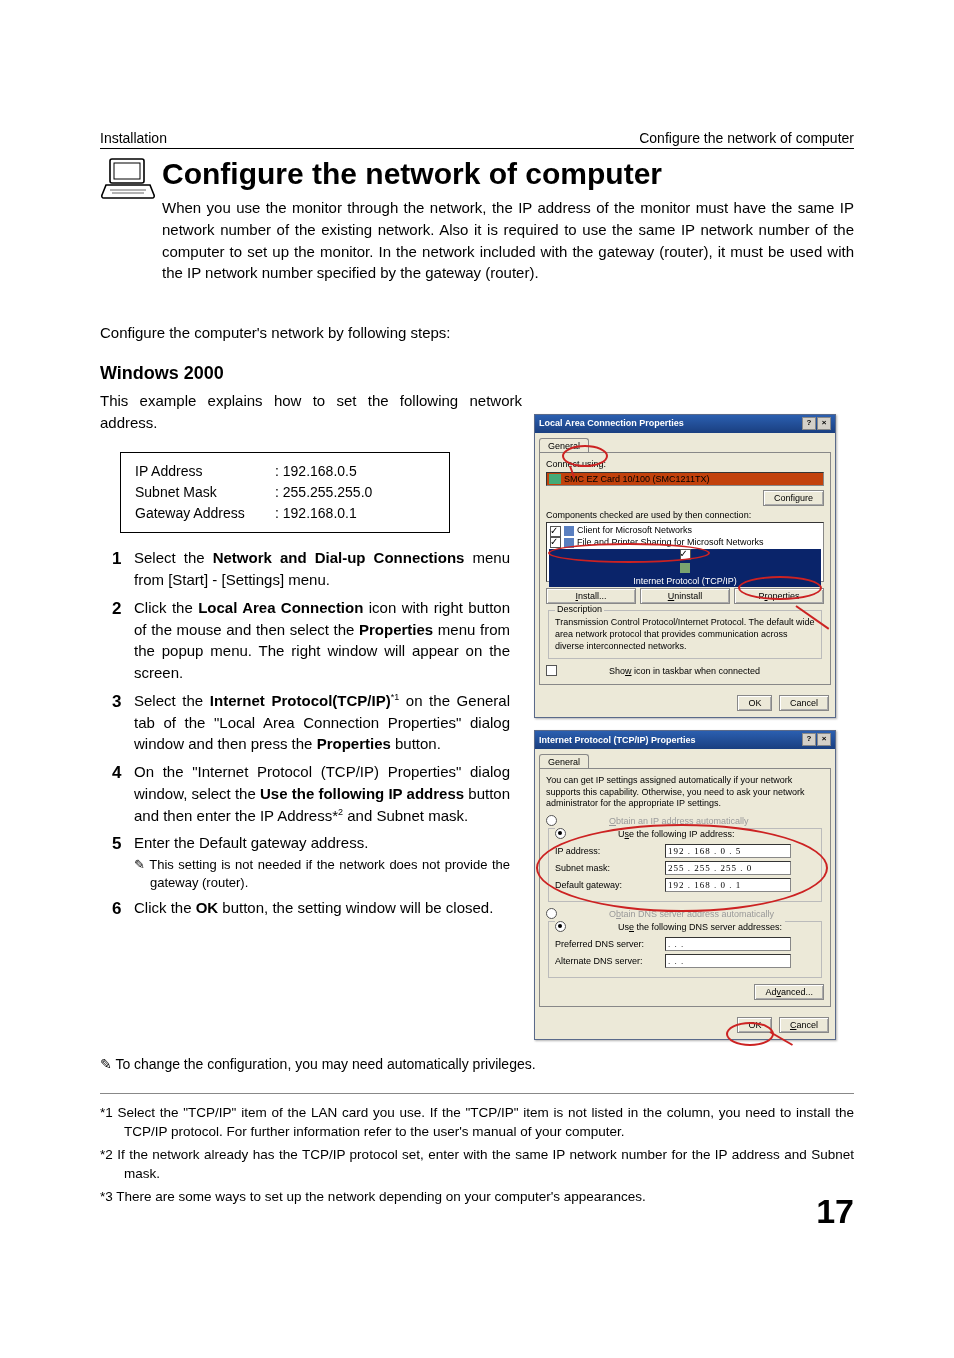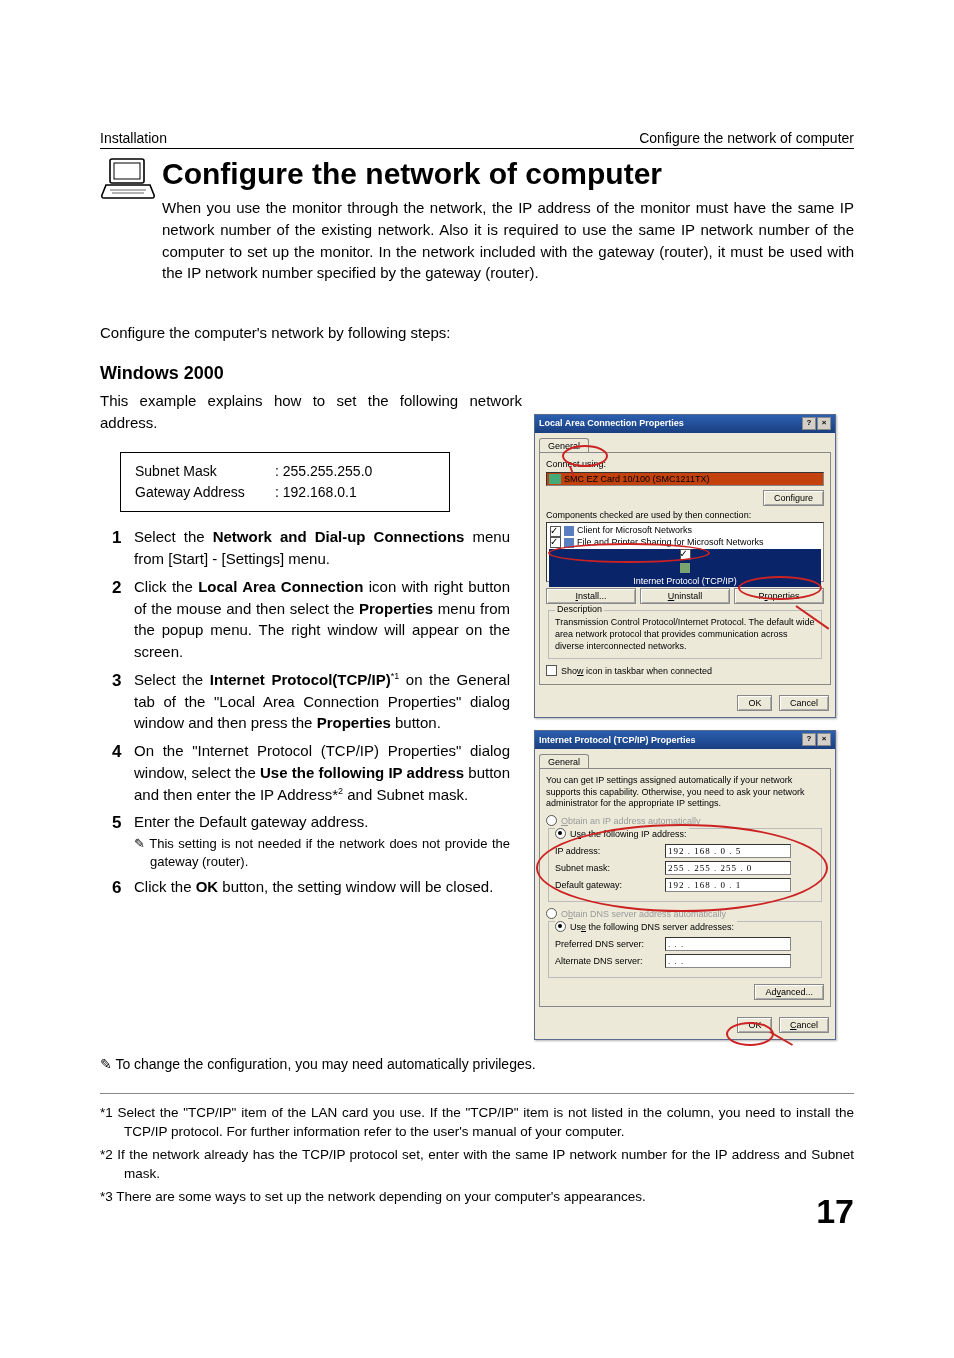--- a/index.html
+++ b/index.html
@@ -300,21 +300,21 @@
   }
   .disabled-text { color: #9a9a9a; }
   .chk-empty {
     width: 9px; height: 9px;
     border: 1px solid #555;
     background: #fff;
     display: inline-block;
     vertical-align: middle;
     margin-right: 4px;
   }
-  .small-label { font-size: 9px; margin: 2px 0; display: flex; align-items: center; }
+  .small-label { font-size: 9px; margin: 2px 0; display: flex; align-items: center; gap: 48px; }
   .underline { text-decoration: underline; }
   .nic-icon {
     width: 12px; height: 10px;
     background: #4a7; display: inline-block;
     vertical-align: middle; margin-right: 3px;
   }
 </style>
 </head>
 <body>
 
@@ -341,20 +341,24 @@
 
   <p class="body">Configure the computer's network by following steps:</p>
 
   <h2 class="section">Windows 2000</h2>
 
   <div class="two-col">
     <div class="left-col">
       <p class="body" style="margin-top:0">This example explains how to set the following network address.</p>
 
       <div class="addr-box">
+        <div class="addr-row">
+          <span class="addr-label">IP Address</span>
+          <span>: 192.168.0.5</span>
+        </div>
         <div class="addr-row">
           <span class="addr-label">Subnet Mask</span>
           <span>: 255.255.255.0</span>
         </div>
         <div class="addr-row">
           <span class="addr-label">Gateway Address</span>
           <span>: 192.168.0.1</span>
         </div>
       </div>
 

